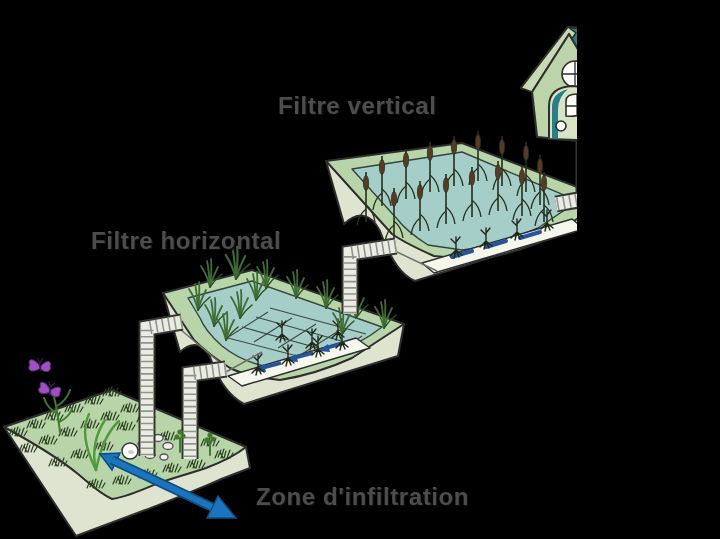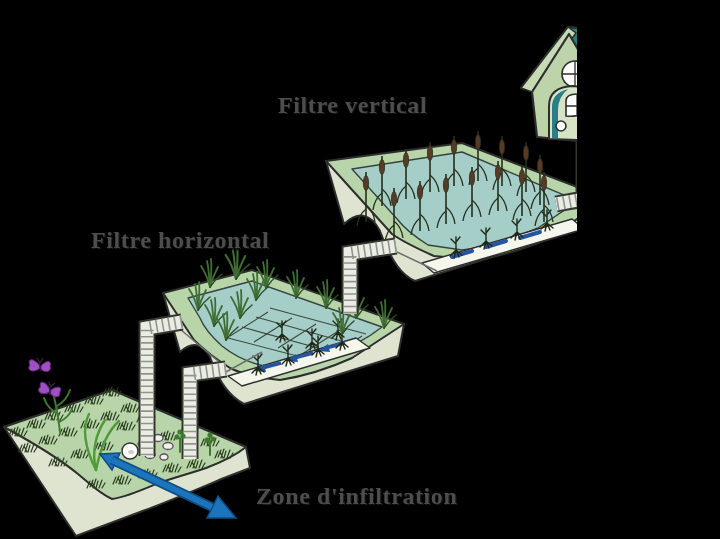--- a/index.html
+++ b/index.html
@@ -1,17 +1,17 @@
 <!DOCTYPE html>
 <html style="--background: #000000; --label-text: #4d4d4d; --outline: #2d2d2d; --basin-body: #dfe4d1; --grass-top: #b7d5a8; --water: #a6cec9; --cross-section: #f5f6ec; --pipe-fill: #ebede4; --pipe-rib: #90958b; --flow-arrow: #1b74bc; --flow-arrow-dark: #0d4d83; --drain-marks: #27549f; --roof: #2a7e86; --house-gable: #bdd3aa; --house-side: #e9eedd; --house-trim: #c6dab4; --window-white: #fcfdf8; --cattail-head: #5a3a24; --reed-green: #3f6d33; --grass-stroke: #2a3d1f; --butterfly: #a14fc4; --stone-fill: #f2f2e8; --stone-outline: #5e4a63;"><head>
 <meta charset="utf-8">
 <style>
   html,body{margin:0;padding:0;background:var(--background,#000);}
   .stage{position:relative;width:577px;height:539px;background:var(--background,#000);overflow:hidden;
-         font-family:Liberation Serif, serif;}
+         font-family:Liberation Sans, sans-serif;}
   .label{position:absolute;font-weight:bold;font-size:24px;letter-spacing:.6px;white-space:nowrap;
          color:var(--label-text,#4a4a4a);
          text-shadow:1px 2px 2px rgba(0,0,0,.9), 1px 1px 0 #2e2e2e;}
   
   .f-body{fill:var(--basin-body,#dfe4d1);stroke:var(--outline,#2d2d2d);stroke-width:2;stroke-linejoin:round;}
   .f-grass{fill:var(--grass-top,#b7d5a8);stroke:var(--outline,#2d2d2d);stroke-width:2;stroke-linejoin:round;}
   .f-water{fill:var(--water,#a6cec9);stroke:#33443e;stroke-width:1.4;stroke-linejoin:round;}
   .f-band{fill:var(--cross-section,#f5f6ec);stroke:var(--outline,#2d2d2d);stroke-width:1.4;stroke-linejoin:round;}
   .pipe-o{stroke:#35352f;fill:none;stroke-width:17;stroke-linejoin:miter;}
   .pipe-f{stroke:var(--pipe-fill,#ebede4);fill:none;stroke-width:13;stroke-linejoin:miter;}

